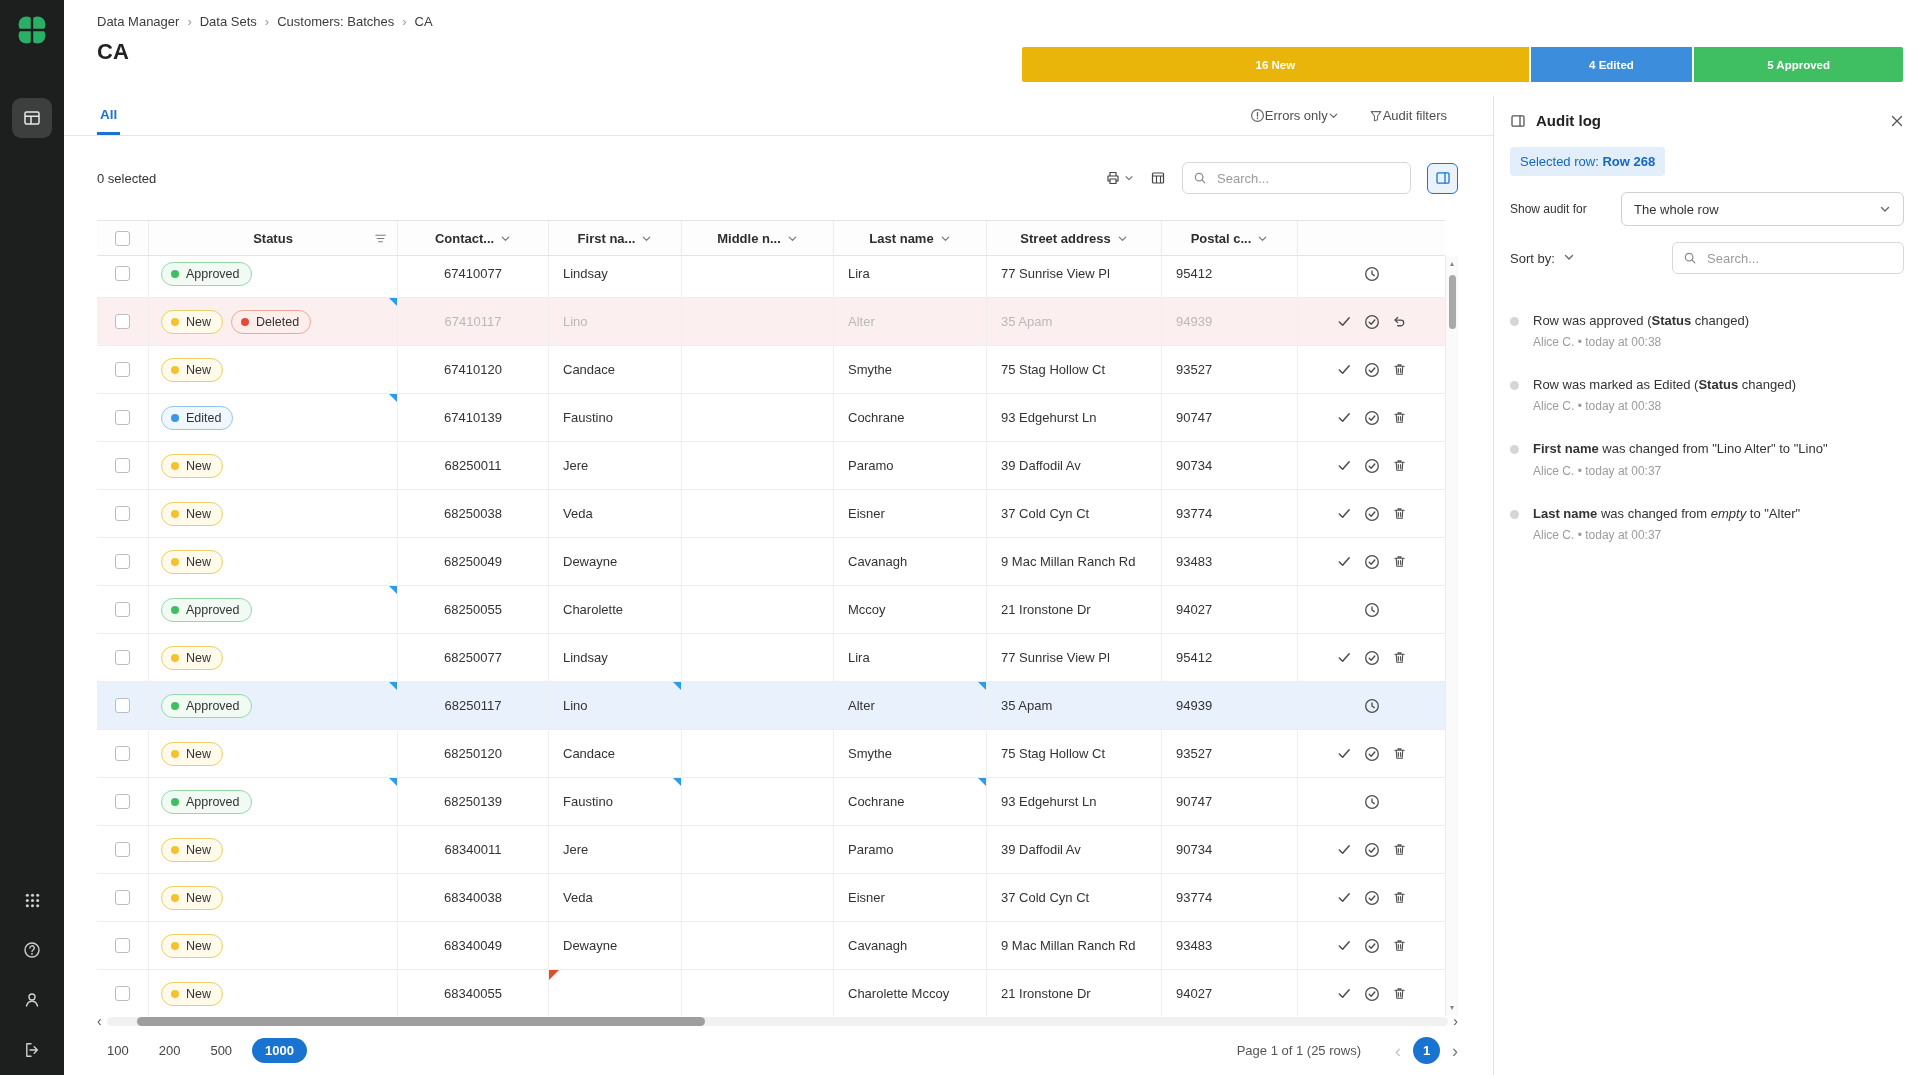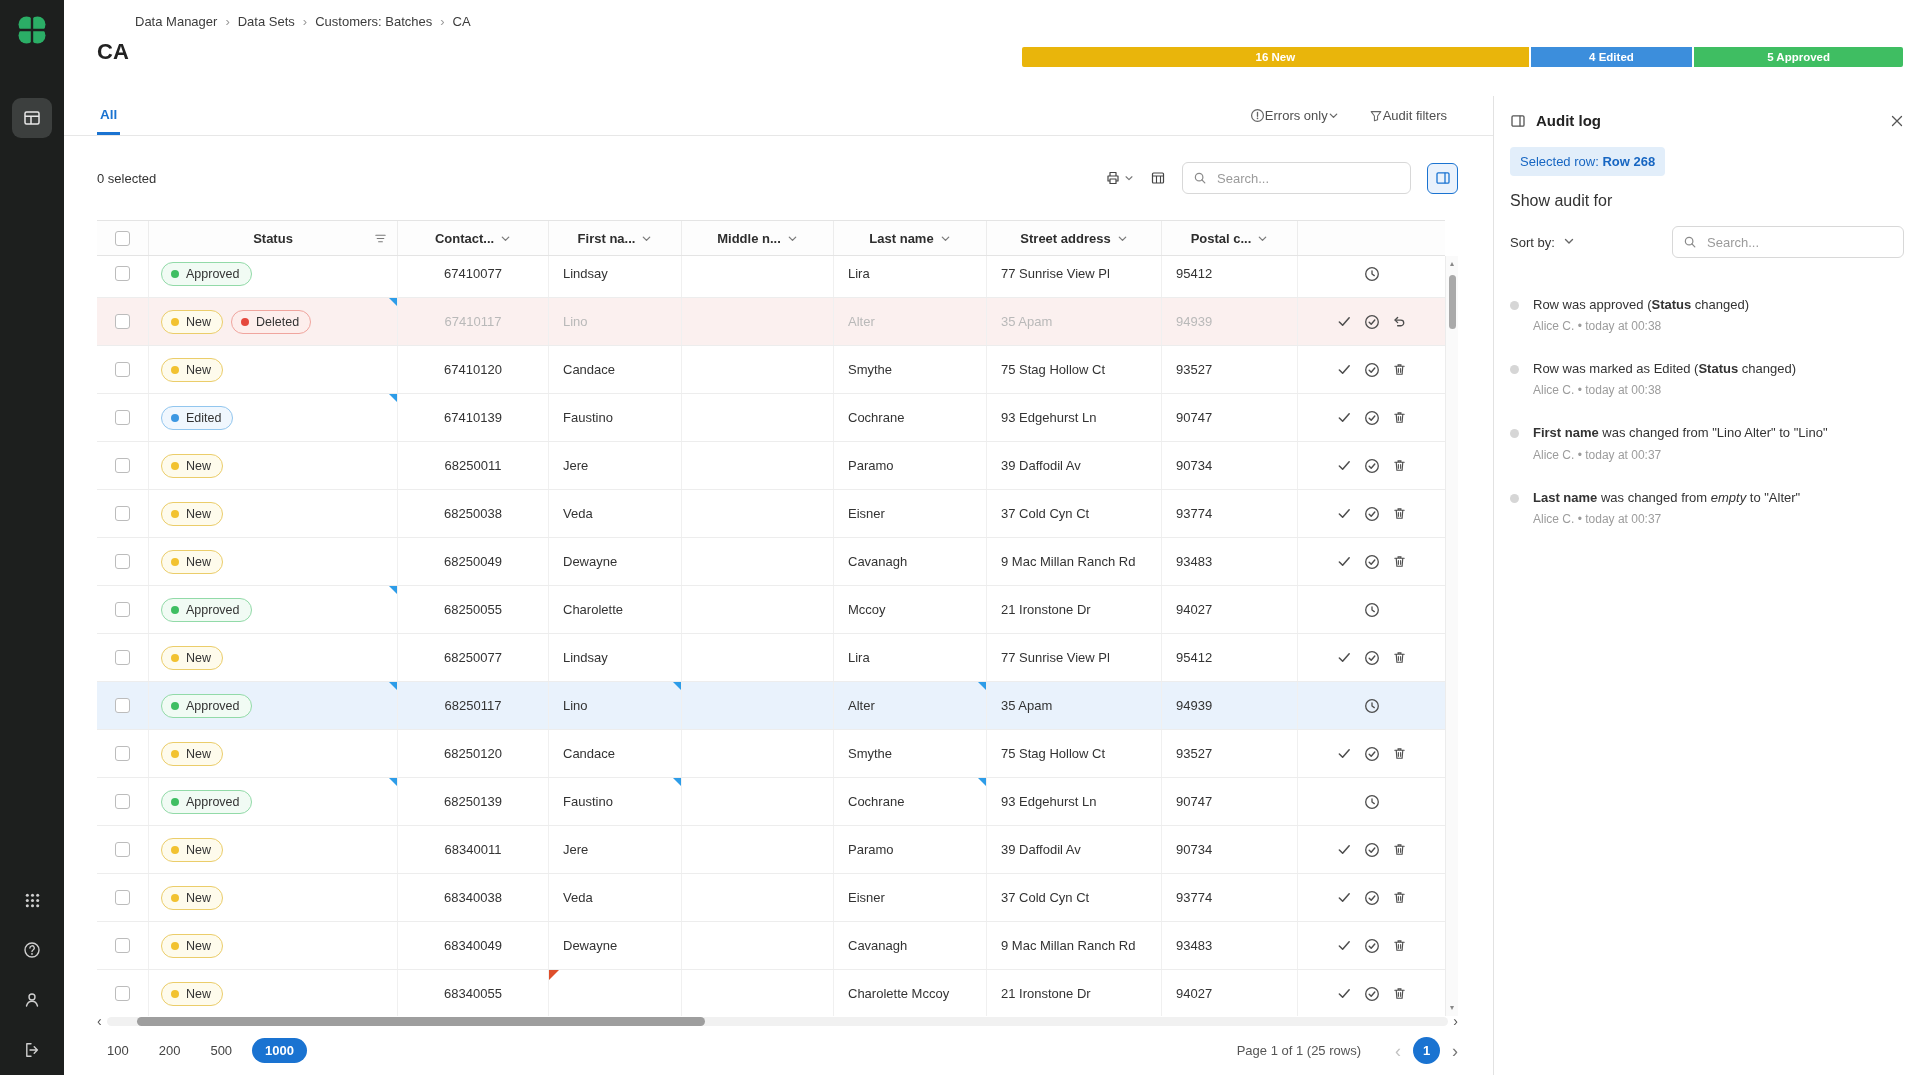--- a/index.html
+++ b/index.html
@@ -13,24 +13,24 @@
            padding:10px 0 16px;}
   .logo-tile{width:40px;height:40px;display:flex;align-items:center;justify-content:center;}
   .module-tile{width:40px;height:40px;margin-top:48px;background:#3c3f3e;border-radius:9px;
                display:flex;align-items:center;justify-content:center;}
   .sidebar-bottom{margin-top:auto;display:flex;flex-direction:column;gap:32px;align-items:center;}
   .side-icon{color:#cfcfcf;display:flex;}
 
   
   .content-col{flex:1;display:flex;flex-direction:column;min-width:0;}
   .header-strip{position:relative;height:96px;padding:14px 0 0 33px;}
-  .breadcrumb{display:flex;align-items:center;gap:8px;font-size:13px;color:#3c3c3c;margin-left:38px;}
+  .breadcrumb{display:flex;align-items:center;gap:8px;font-size:13px;color:#3c3c3c;}
   .bc-sep{color:#9a9a9a;}
   .page-title{font-size:22px;font-weight:700;color:#222;margin:10px 0 0;}
-  .progress-bar{position:absolute;top:47px;right:17px;width:881px;height:20px;display:flex;gap:2px;
+  .progress-bar{position:absolute;top:47px;right:17px;width:881px;height:35px;display:flex;gap:2px;
                 border-radius:2px;overflow:hidden;}
   .seg{display:flex;align-items:center;justify-content:center;color:#fff;font-size:11.5px;font-weight:700;}
 
   
   .body-row{display:flex;height:979px;}
   .main{flex:0 0 1429px;width:1429px;display:flex;flex-direction:column;}
   .audit-panel{flex:1;border-left:1px solid #e2e2e2;padding:0 16px;background:#fff;}
 
   
   .tabs-row{height:40px;display:flex;align-items:stretch;border-bottom:1px solid #e7e7e7;
@@ -116,21 +116,21 @@
 
   
   .panel-header{display:flex;align-items:center;gap:10px;margin-top:16px;}
   .panel-header .icon{color:#555;display:flex;}
   .panel-title{font-size:15px;font-weight:700;color:#222;}
   .panel-close{margin-left:auto;color:#555;display:flex;}
   .sel-chip{display:inline-block;margin-top:18px;background:#E2EEFA;color:#1766C2;font-size:13px;
             padding:7px 10px;border-radius:4px;}
   .sel-chip b{font-weight:700;}
   .show-row{margin-top:16px;display:flex;align-items:center;justify-content:space-between;}
-  .show-row .lbl{font-size:16px;color:#333;}
+  .show-row .lbl{font-size:12px;color:#333;}
   .select{width:283px;height:34px;border:1px solid #cfcfcf;border-radius:6px;display:flex;align-items:center;
           justify-content:space-between;padding:0 12px;font-size:13px;color:#333;background:#fff;}
   .select .icon{color:#666;display:flex;}
   .sort-row{margin-top:16px;display:flex;align-items:center;justify-content:space-between;}
   .sortby{display:flex;align-items:flex-start;gap:8px;font-size:13px;color:#333;}
   .sortby .icon{color:#666;display:flex;}
   .search-box.small{width:232px;height:32px;}
   .audit-entries{margin-top:38px;}
   .audit-entry{display:flex;gap:14px;margin-bottom:27px;}
   .entry-dot{flex:0 0 9px;width:9px;height:9px;border-radius:50%;background:#d6d6d6;margin-top:5px;}
@@ -1138,20 +1138,28 @@
                 <path d="M2.5 2.5l9 9M11.5 2.5l-9 9" stroke="currentColor" stroke-width="1.3" stroke-linecap="round"></path>
               </svg>
             </span>
         </div>
         <div class="sel-chip">
           <span>Selected row:</span>
           <b>Row 268</b>
         </div>
         <div class="show-row">
           <span class="lbl">Show audit for</span>
+          <div class="select">
+            <span>The whole row</span>
+            <span class="icon">
+                <svg width="12" height="12" viewBox="0 0 12 12">
+                  <path d="M2.5 4.5L6 8l3.5-3.5" fill="none" stroke="currentColor" stroke-width="1.4" stroke-linecap="round" stroke-linejoin="round"></path>
+                </svg>
+              </span>
+          </div>
         </div>
         <div class="sort-row">
           <div class="sortby">
             <span>Sort by:</span>
             <span class="icon">
                 <svg width="12" height="12" viewBox="0 0 12 12">
                   <path d="M2.5 4.5L6 8l3.5-3.5" fill="none" stroke="currentColor" stroke-width="1.4" stroke-linecap="round" stroke-linejoin="round"></path>
                 </svg>
               </span>
           </div>

